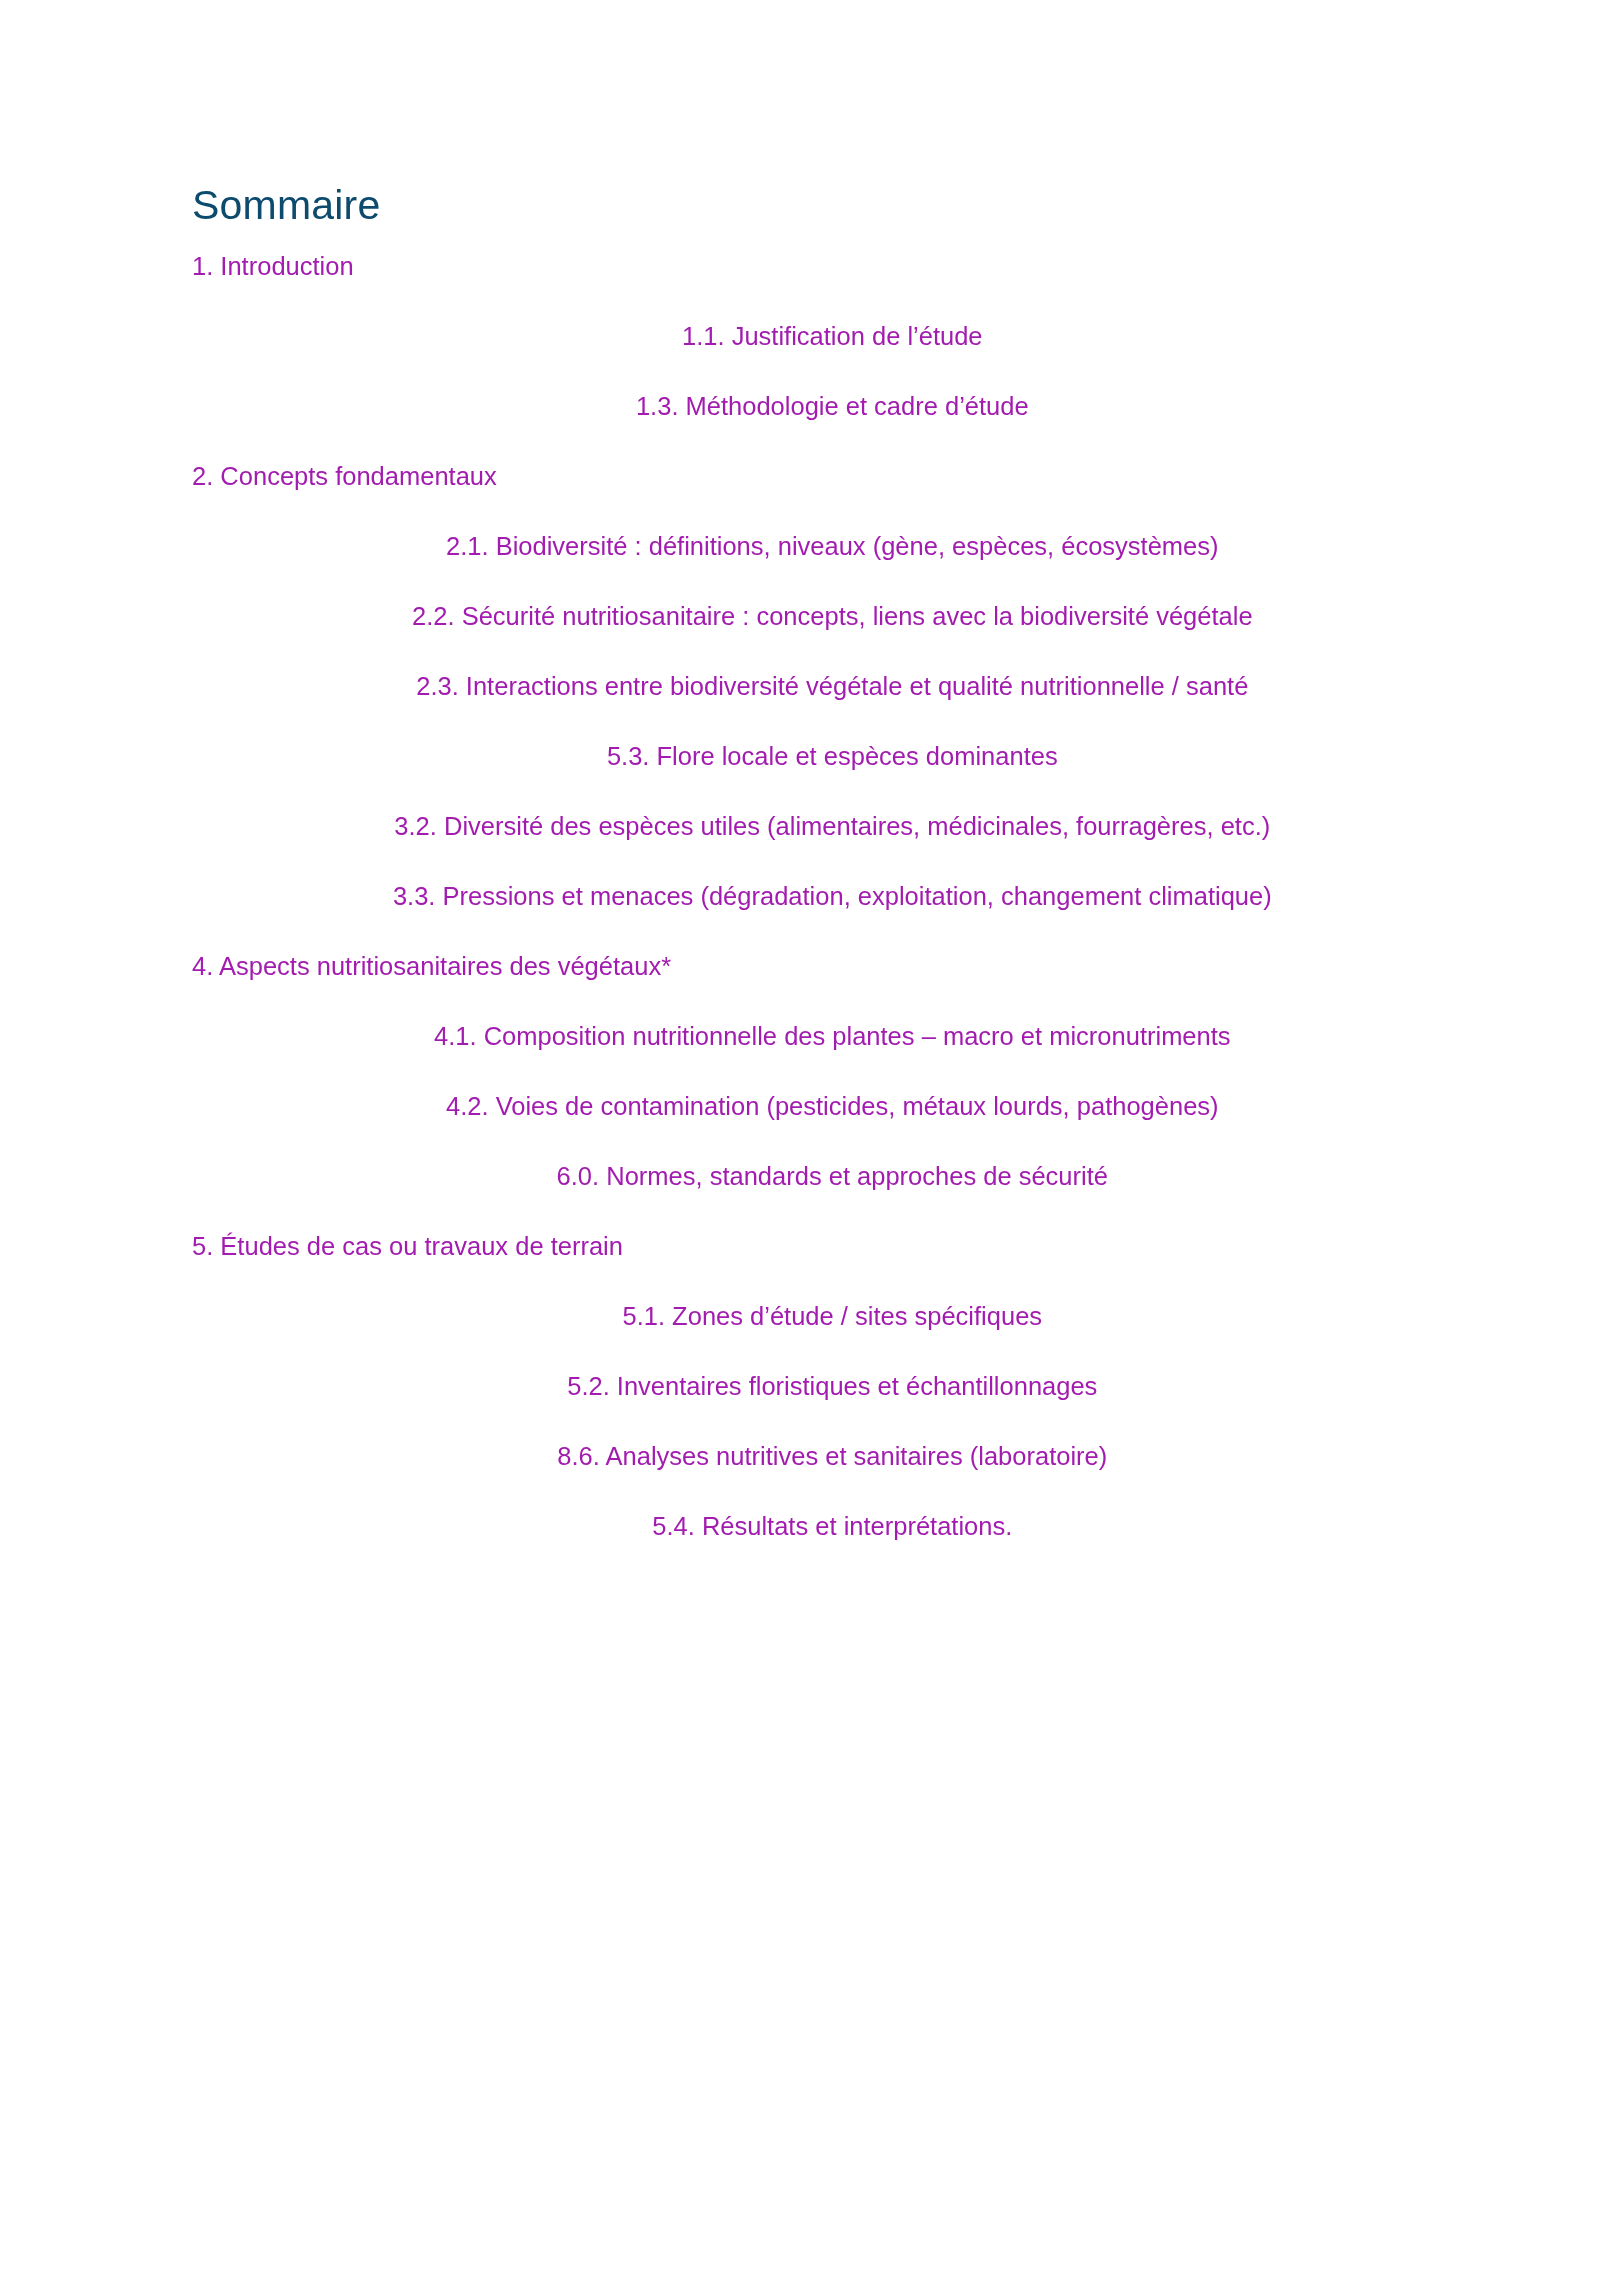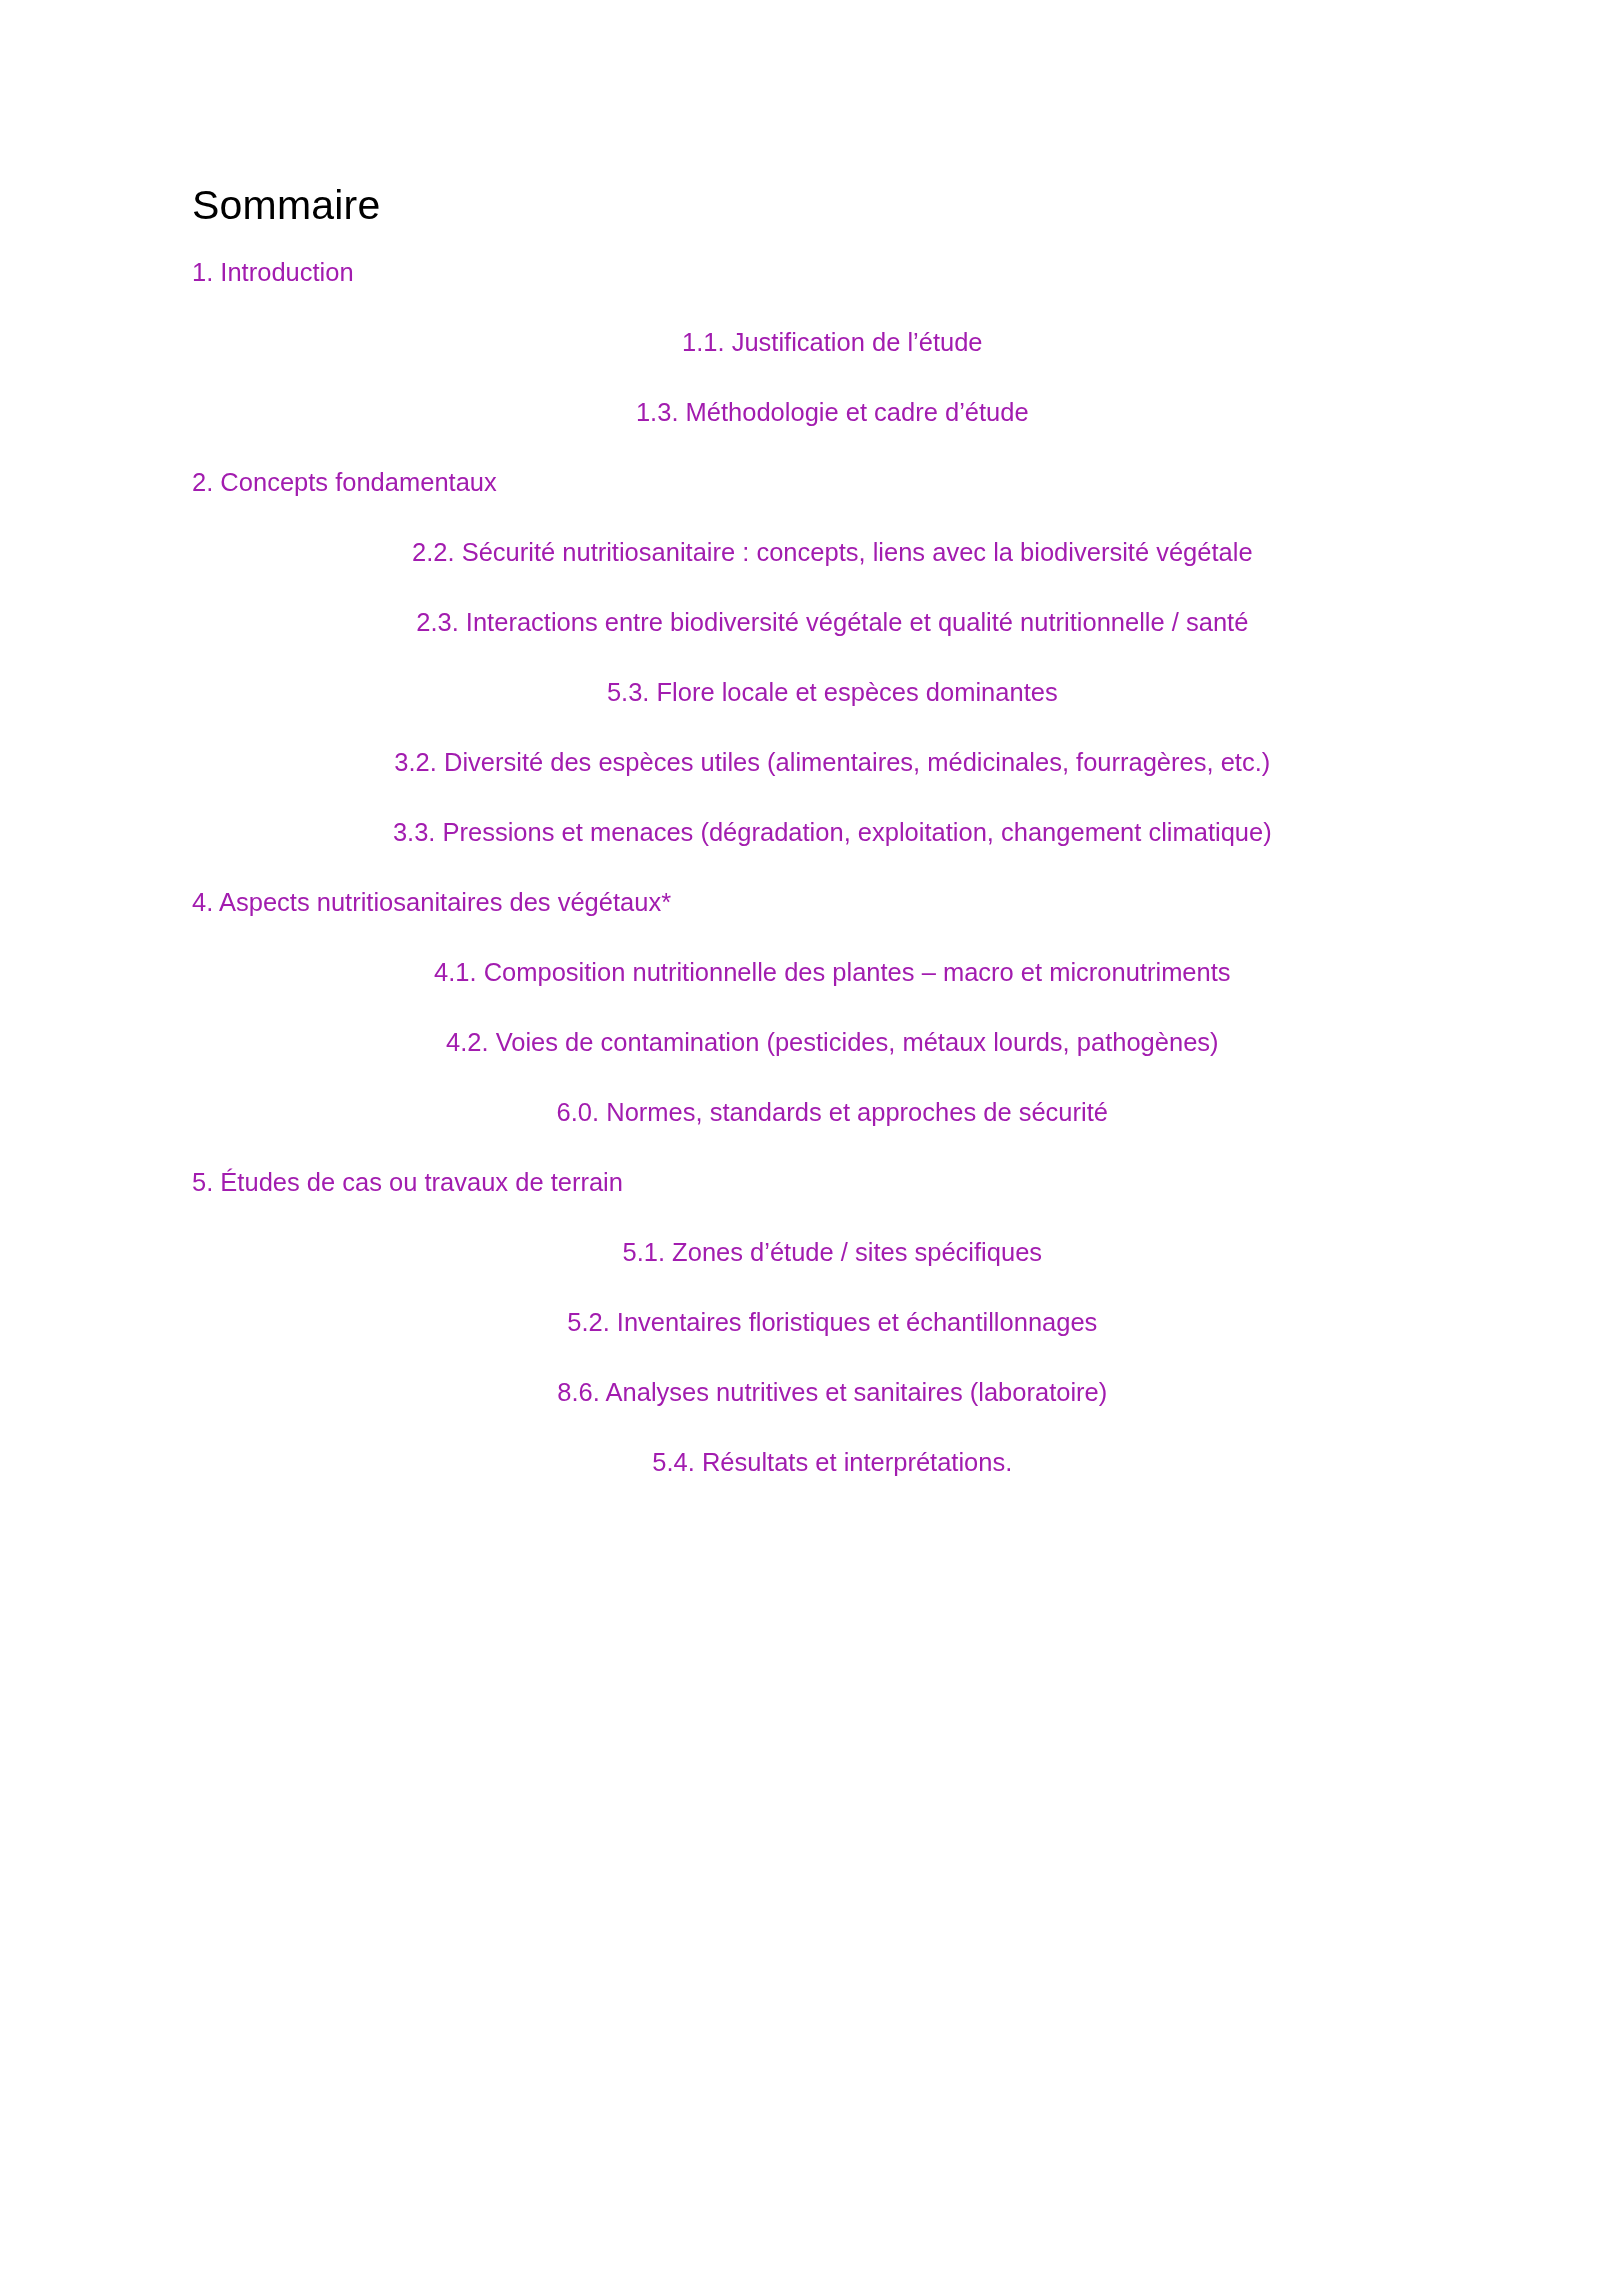--- a/index.html
+++ b/index.html
@@ -30,22 +30,22 @@
     left: 192px;
     top: 182px;
     right: 167px;
   }
 
   .doc-title {
     font-size: 41px;
     font-weight: 400;
     line-height: 1.15;
     letter-spacing: 0.2px;
-    color: #000000;
-    margin: 0 0 28px 0;
+    color: #0c4a6e;
+    margin: 0 0 22px 0;
     padding: 0;
   }
 
   .toc {
     list-style: none;
     margin: 0;
     padding: 0;
   }
 
   .toc-entry {
@@ -87,20 +87,23 @@
         <li class="toc-entry level-2">
           <span class="entry-text">1.1. Justification de l’étude</span>
         </li>
         <li class="toc-entry level-2">
           <span class="entry-text">1.3. Méthodologie et cadre d’étude</span>
         </li>
         <li class="toc-entry level-1">
           <span class="entry-text">2. Concepts fondamentaux</span>
         </li>
         <li class="toc-entry level-2">
+          <span class="entry-text">2.1. Biodiversité : définitions, niveaux (gène, espèces, écosystèmes)</span>
+        </li>
+        <li class="toc-entry level-2">
           <span class="entry-text">2.2. Sécurité nutritiosanitaire : concepts, liens avec la biodiversité végétale</span>
         </li>
         <li class="toc-entry level-2">
           <span class="entry-text">2.3. Interactions entre biodiversité végétale et qualité nutritionnelle / santé</span>
         </li>
         <li class="toc-entry level-2">
           <span class="entry-text">5.3. Flore locale et espèces dominantes</span>
         </li>
         <li class="toc-entry level-2">
           <span class="entry-text">3.2. Diversité des espèces utiles (alimentaires, médicinales, fourragères, etc.)</span>

